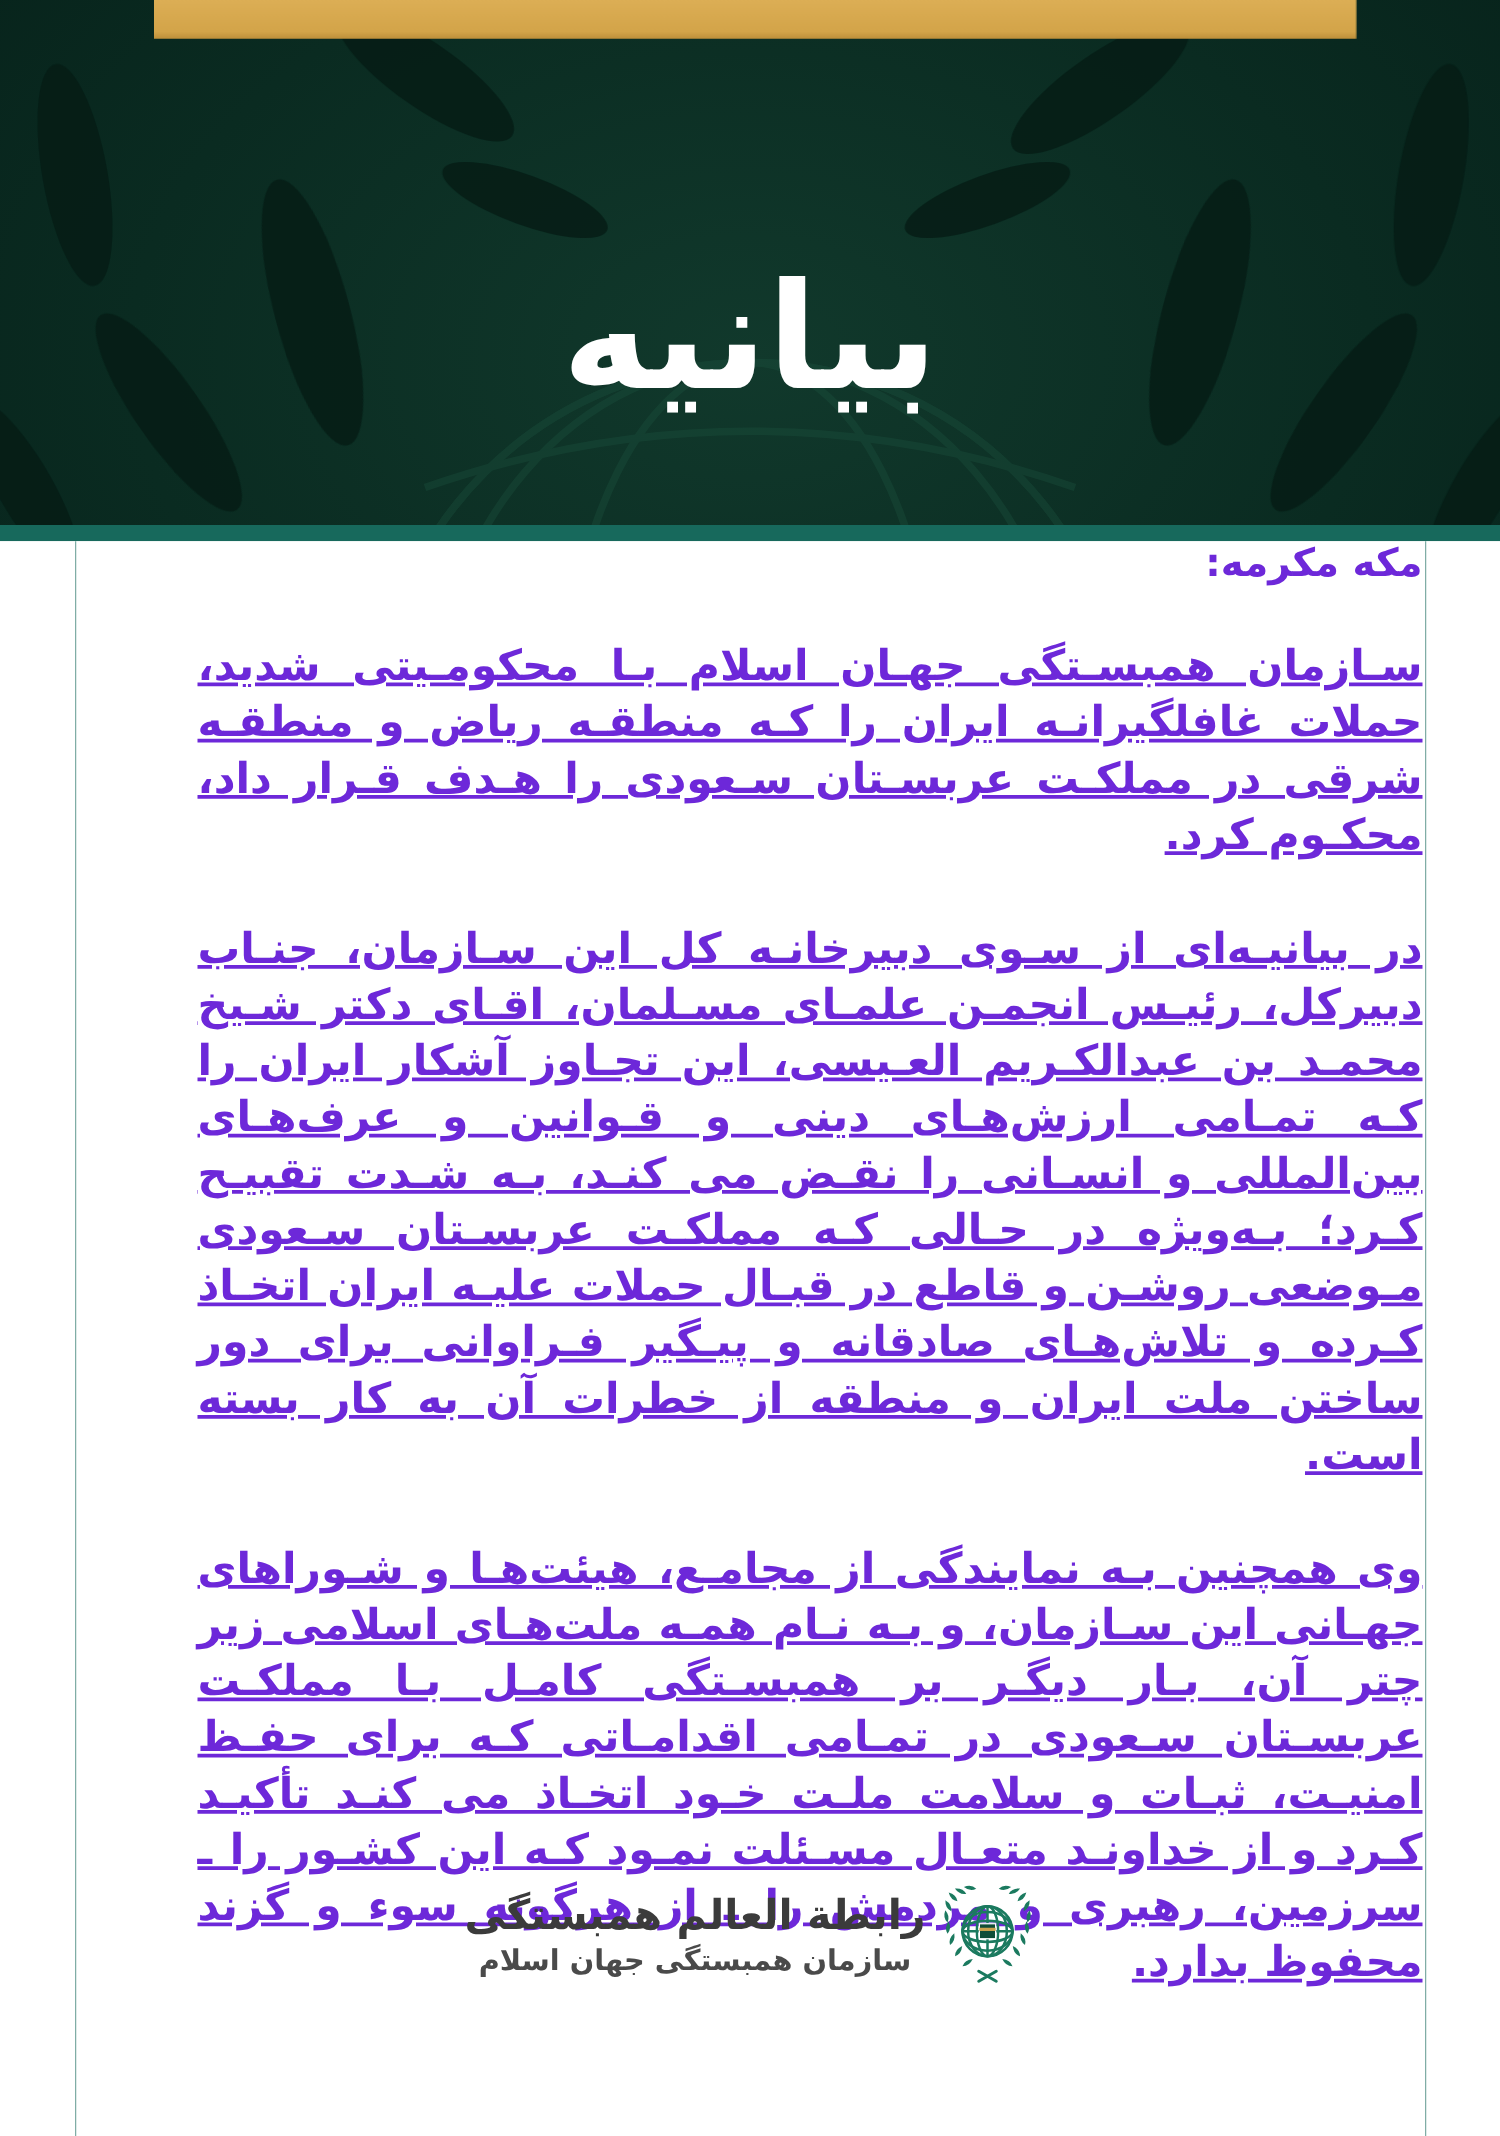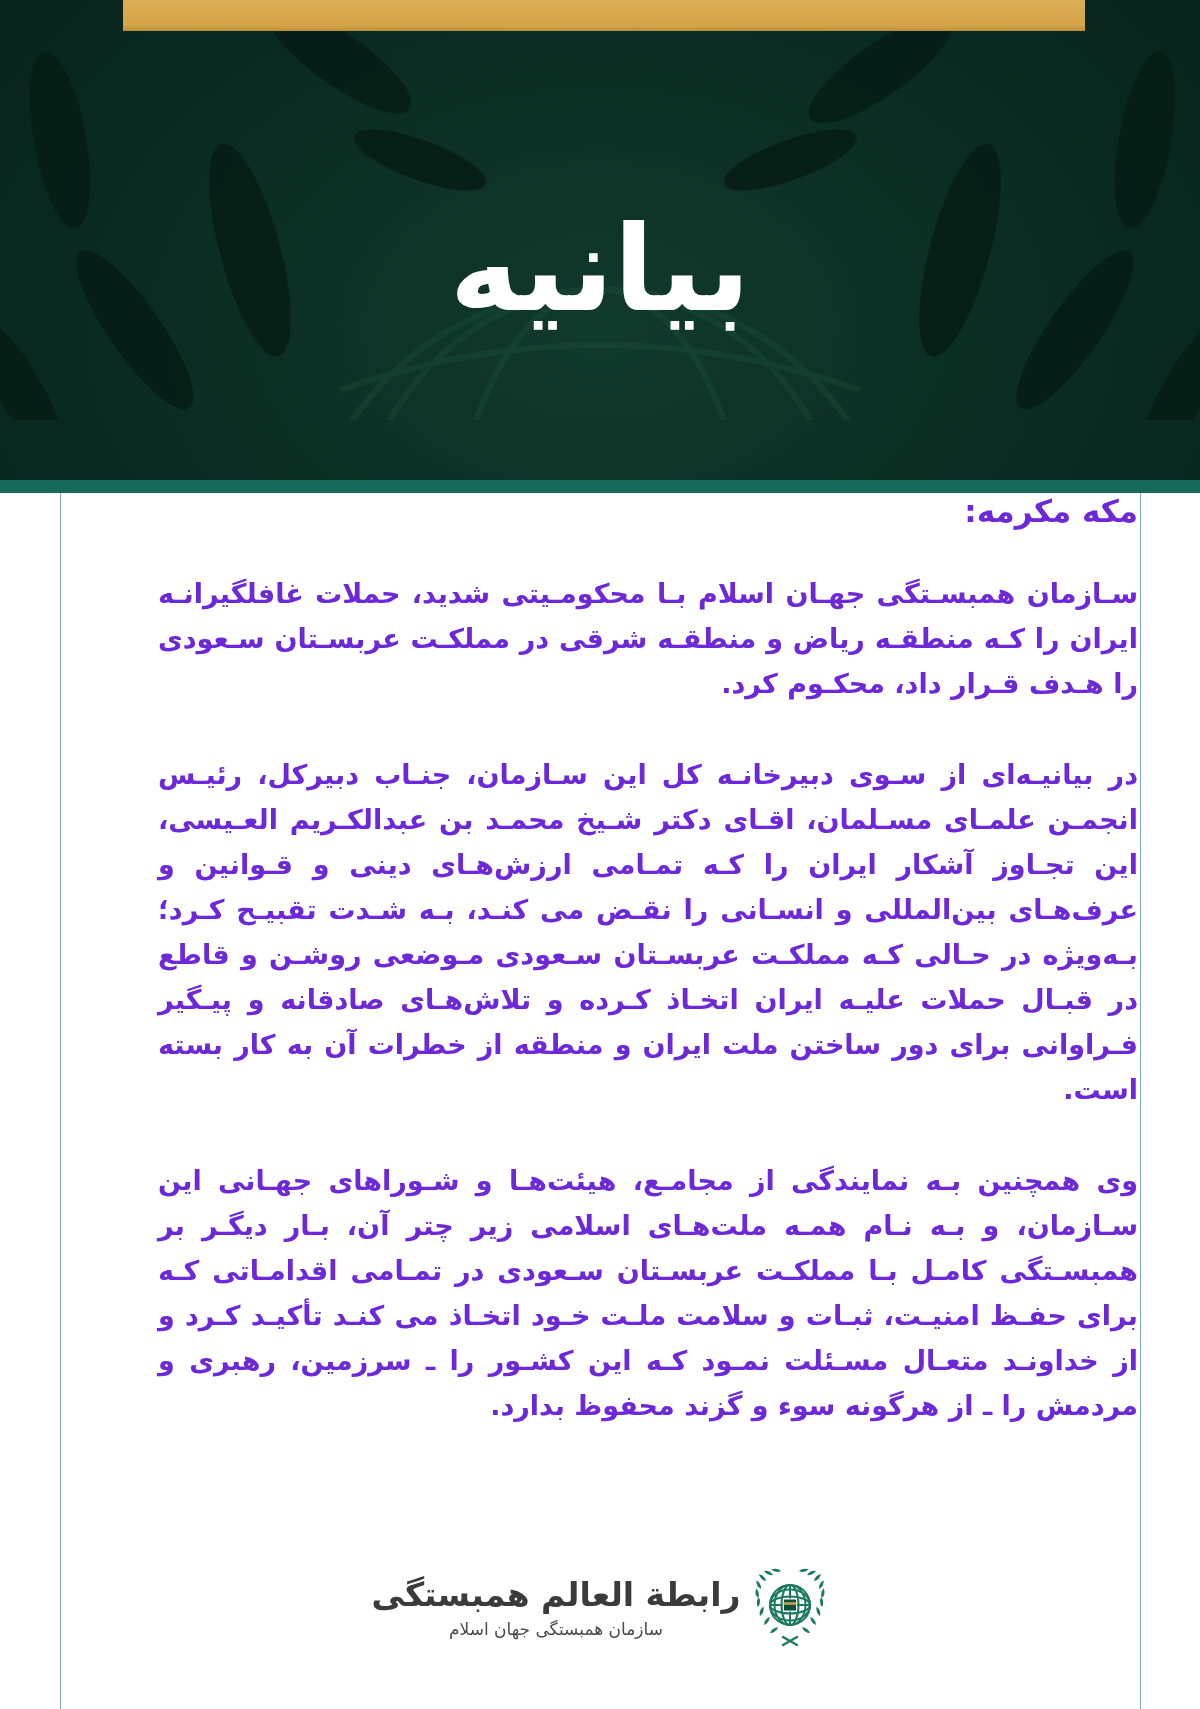--- a/index.html
+++ b/index.html
@@ -2,21 +2,21 @@
 <html lang="fa" dir="rtl"><head>
 <meta charset="utf-8">
 <style>
   html,body{margin:0;padding:0;}
   body{
     width:1200px;height:1709px;overflow:hidden;background:#ffffff;
     font-family:"DejaVu Sans",sans-serif;
   }
   
   .header{
-    position:relative;width:1200px;height:480px;overflow:hidden;
+    position:relative;width:1200px;height:420px;overflow:hidden;
     background:radial-gradient(ellipse 900px 620px at 50% 68%, #11392c 0%, #0a2b21 55%, #062019 100%);
   }
   .header .deco{position:absolute;inset:0;}
   .gold-bar{
     position:absolute;top:0;left:123px;width:962px;height:31px;
     background:linear-gradient(180deg,#dcae55 0%,#d3a449 82%,#bd8f3a 100%);
   }
   .title{
     position:absolute;left:0;right:0;top:205px;
     text-align:center;color:#ffffff;font-size:118px;line-height:1.1;
@@ -34,34 +34,35 @@
   .frame-line.left{left:60px;}
   .frame-line.right{left:1140px;}
   .content{
     position:absolute;top:0;left:110px;width:980px;
     color:#6d28d9;margin-left:48px;
   }
   .heading{
     font-size:31px;font-weight:bold;margin:0 0 42px 0;text-align:right;
   }
   .content p{
-    margin:0 0 46px 0;font-size:27px;font-weight:bold;line-height:45px;
+    margin:0 0 46px 0;font-size:34px;font-weight:bold;line-height:45px;
     text-align:justify;
+    text-decoration:underline;
   }
   
   .logo{
     position:absolute;top:1072px;left:0;right:0;
     display:flex;justify-content:center;align-items:center;gap:12px;
   }
   .logo .names{text-align:center;color:#3b3b3b;}
   .logo .ar{
     font-size:33px;font-weight:bold;line-height:1.2;letter-spacing:1px;
   }
   .logo .fa{
-    font-size:17px;font-weight:normal;margin-top:4px;color:#4a4a4a;
+    font-size:23px;font-weight:bold;margin-top:4px;color:#4a4a4a;
   }
 </style>
 </head>
 <body>
 
 <div class="header">
   <svg class="deco" viewBox="0 0 1200 420" width="1200" height="420" aria-hidden="true">
 
     <g stroke="#1d5440" stroke-width="6" fill="none" opacity="0.35">
       <circle cx="600" cy="590" r="300"></circle>

